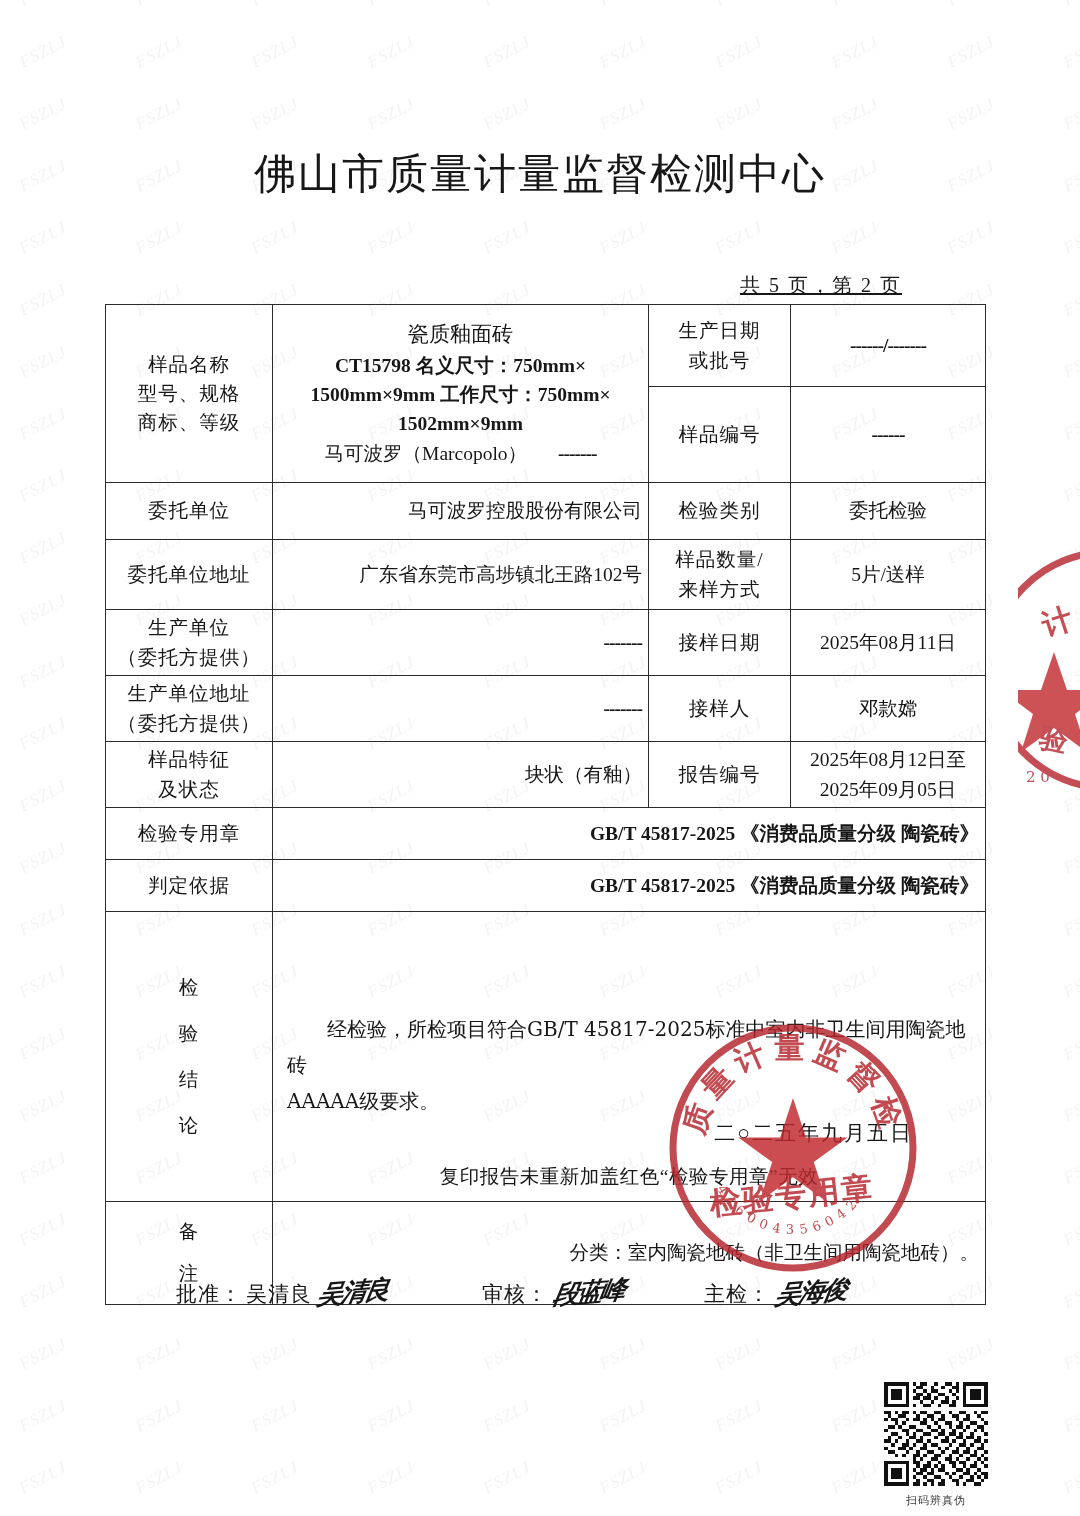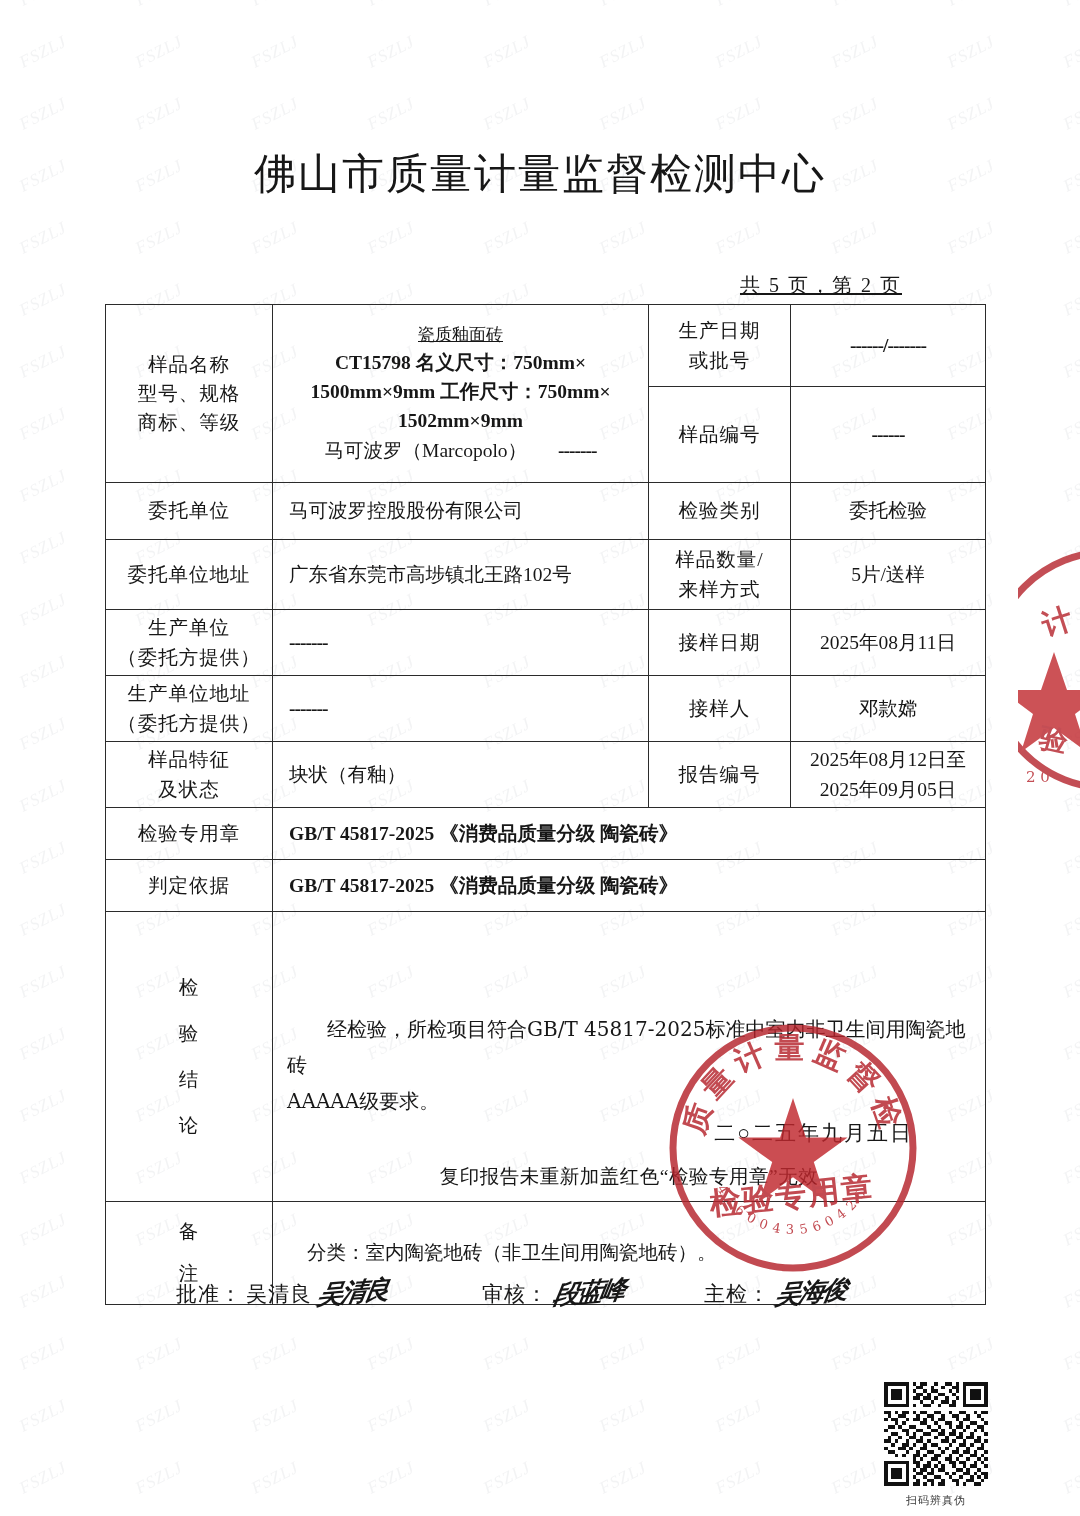--- a/index.html
+++ b/index.html
@@ -72,26 +72,26 @@
   }
   #main-table td{
     border:1.6px solid #2b2b2b;
     padding:2px 6px;
     font-size:19.5px;
     vertical-align:middle;
     line-height:1.5;
   }
   .lblcell{ text-align:center; letter-spacing:1px; }
   .ctr{ text-align:center; }
-  .lft{ text-align:left; padding-left:16px !important; }
+  .lft{ text-align:right; padding-left:16px !important; }
   .b{ font-weight:bold; }
   .dash{ letter-spacing:-1px; font-weight:bold; }
 
   .sample-block{ text-align:center; line-height:1.62; font-size:19px; }
-  .sample-block .ln1{ font-size:17px;text-decoration:underline; }
+  .sample-block .ln1{ font-size:21px; }
   .sample-block .bold{ font-weight:bold; }
 
   .vert-label{
     text-align:center;
     letter-spacing:1px;
     line-height:1.15;
     font-size:20px;
   }
   .vert-label span{ display:block; margin:17px 0; }
   .vert-label.small span{ margin:13px 0; }

